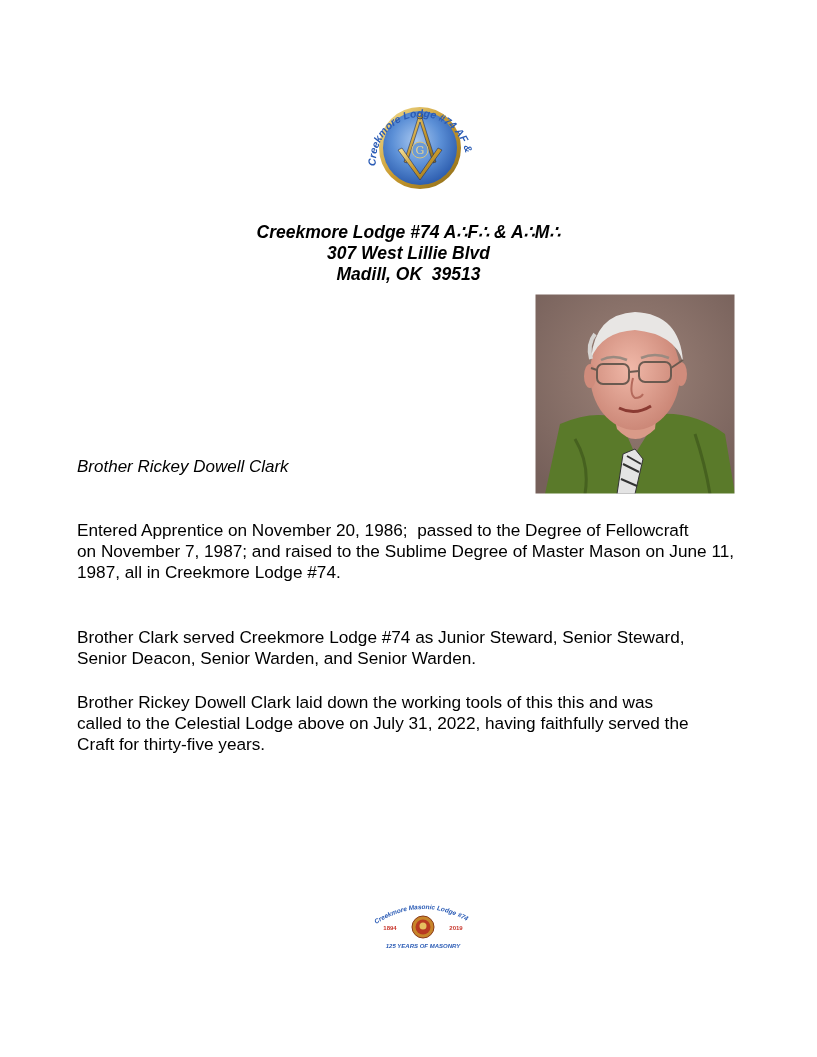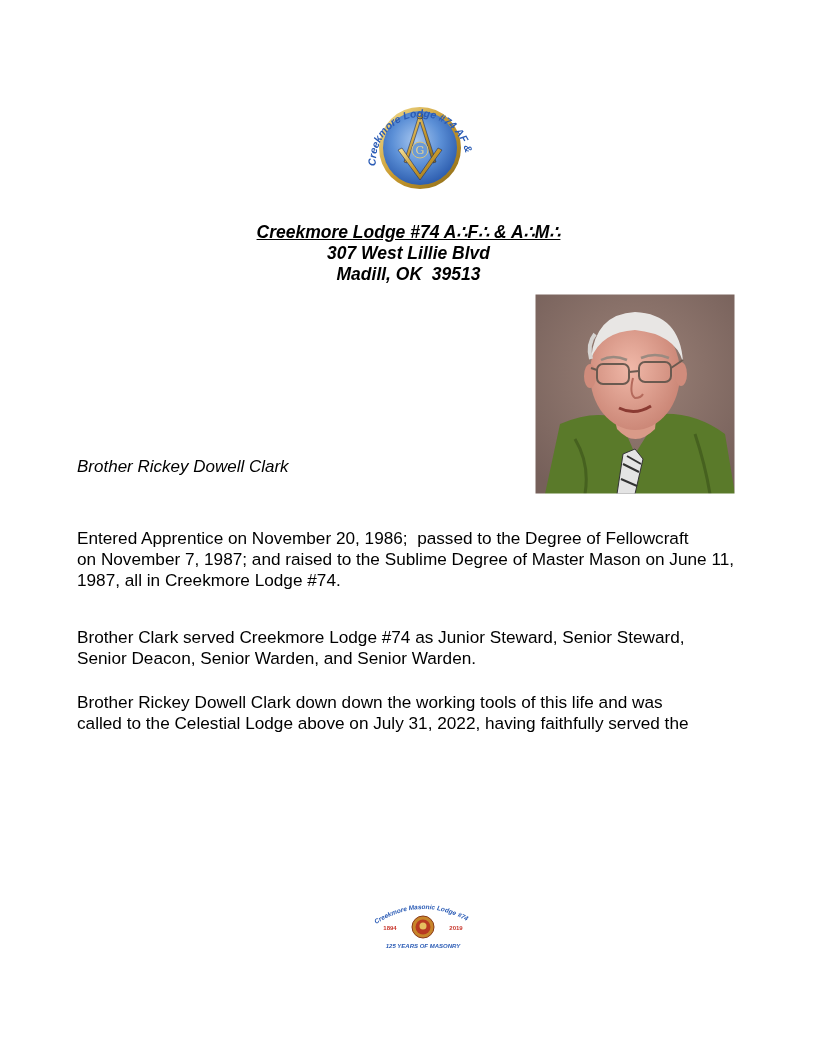--- a/index.html
+++ b/index.html
@@ -61,21 +61,21 @@
     </g>
     <circle cx="62" cy="62" r="8" fill="#6a9ad8" stroke="#d9c47a" stroke-width="1"></circle>
     <text x="62" y="66" font-family="DejaVu Serif, serif" font-size="11" text-anchor="middle" fill="#e9d590">G</text>
     <text font-family="Liberation Sans, sans-serif" font-size="10.5" font-style="italic" font-weight="bold" fill="#2a5bb5">
       <textPath href="#arcTop">Creekmore Lodge #74 AF &amp; AM</textPath>
     </text>
   </svg>
 </div>
 
 <div id="header" class="abs">
-  <div style="white-space: pre; text-decoration: underline;">Creekmore Lodge #74 A∴F∴ &amp; A∴M∴</div>
+  <div style="white-space: pre;">Creekmore Lodge #74 A∴F∴ &amp; A∴M∴</div>
   <div style="white-space: pre;">307 West Lillie Blvd</div>
   <div style="white-space: pre;">Madill, OK  39513</div>
 </div>
 
 <div id="photo" class="abs">
   <svg width="200" height="200" viewBox="0 0 200 200">
     <defs>
       <radialGradient id="bgG" cx="50%" cy="40%" r="70%">
         <stop offset="0%" stop-color="#9c8278"></stop>
         <stop offset="100%" stop-color="#76605a"></stop>
@@ -117,33 +117,34 @@
 
     <path d="M 98 84 Q 94 100 100 104 Q 106 104 108 100" stroke="#b46a5c" stroke-width="2" fill="none"></path>
     <path d="M 84 114 Q 100 122 116 112" stroke="#8a3a32" stroke-width="3" fill="none"></path>
     <rect x="0" y="0" width="200" height="200" fill="none" stroke="#fff" stroke-width="1"></rect>
   </svg>
 </div>
 
 <div id="name-heading" class="abs">Brother Rickey Dowell Clark</div>
 
 <div id="para1" class="abs para">
-  <div style="white-space: pre; margin-top: 8px;">Entered Apprentice on November 20, 1986;  passed to the Degree of Fellowcraft</div>
+  <div style="white-space: pre;">Entered Apprentice on November 20, 1986;  passed to the Degree of Fellowcraft</div>
   <div style="white-space: pre;">on November 7, 1987; and raised to the Sublime Degree of Master Mason on June 11,</div>
   <div style="white-space: pre;">1987, all in Creekmore Lodge #74.</div>
 </div>
 
 <div id="para2" class="abs para">
   <div style="white-space: pre;">Brother Clark served Creekmore Lodge #74 as Junior Steward, Senior Steward,</div>
   <div style="white-space: pre;">Senior Deacon, Senior Warden, and Senior Warden.</div>
 </div>
 
 <div id="para3" class="abs para">
-  <div style="white-space: pre;">Brother Rickey Dowell Clark down down the working tools of this life and was</div>
+  <div style="white-space: pre;">Brother Rickey Dowell Clark laid down the working tools of this this and was</div>
   <div style="white-space: pre;">called to the Celestial Lodge above on July 31, 2022, having faithfully served the</div>
+  <div style="white-space: pre;">Craft for thirty-five years.</div>
 </div>
 
 <div id="footer-logo" class="abs">
   <svg width="110" height="56" viewBox="0 0 110 56">
     <defs>
       <path id="arcFoot" d="M 8 26 Q 55 -4 104 26"></path>
     </defs>
     <text font-family="Liberation Sans, sans-serif" font-size="6.5" font-weight="bold" font-style="italic" fill="#2a5bb5">
       <textPath href="#arcFoot">Creekmore Masonic Lodge #74</textPath>
     </text>

